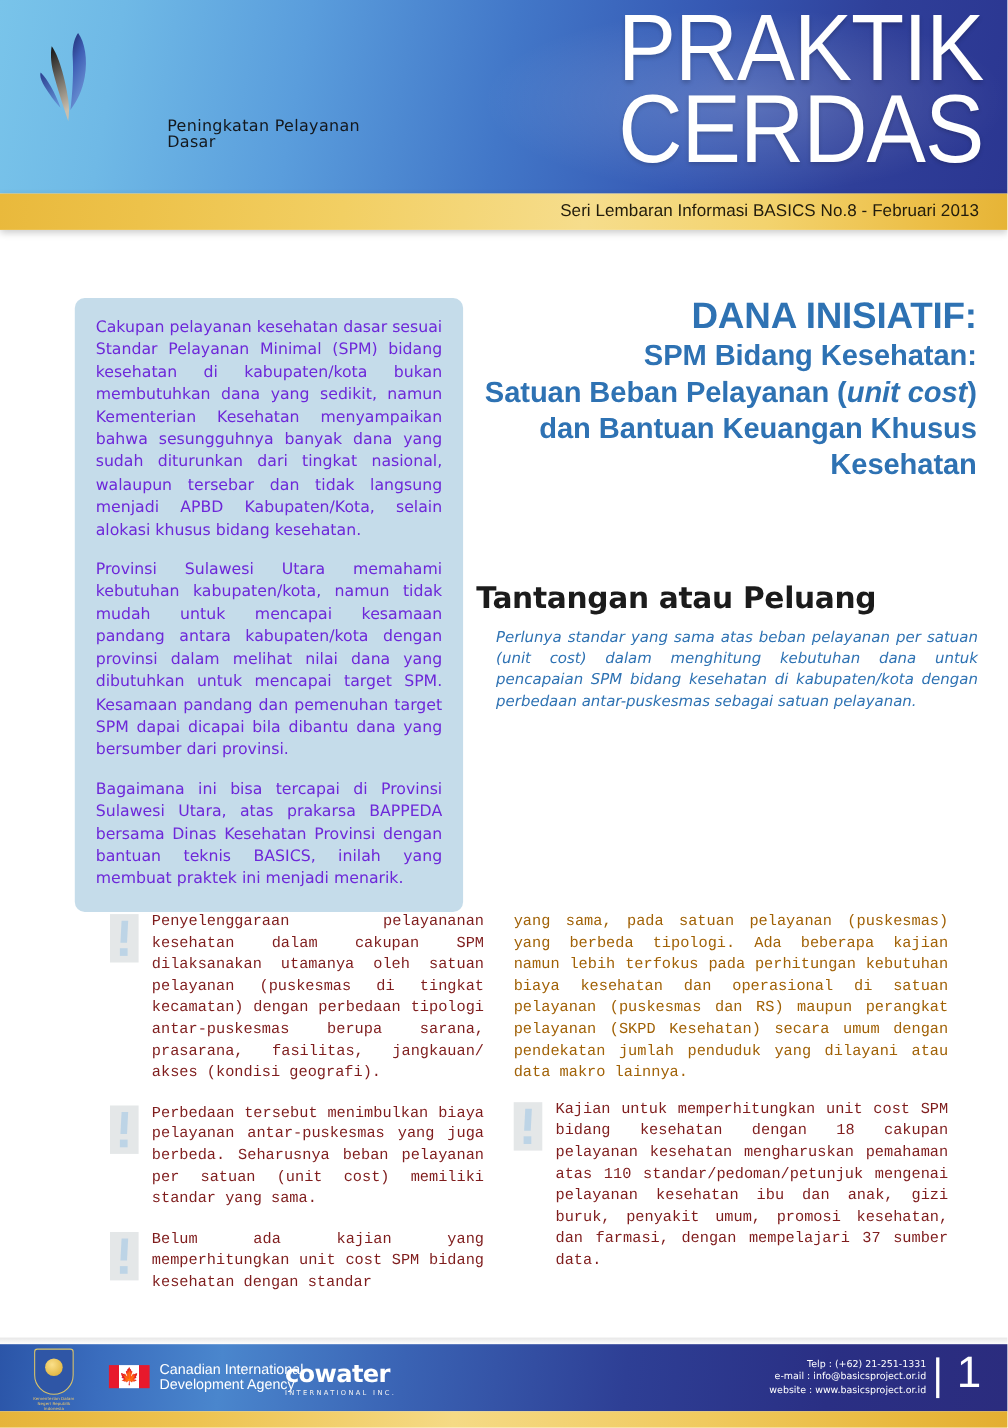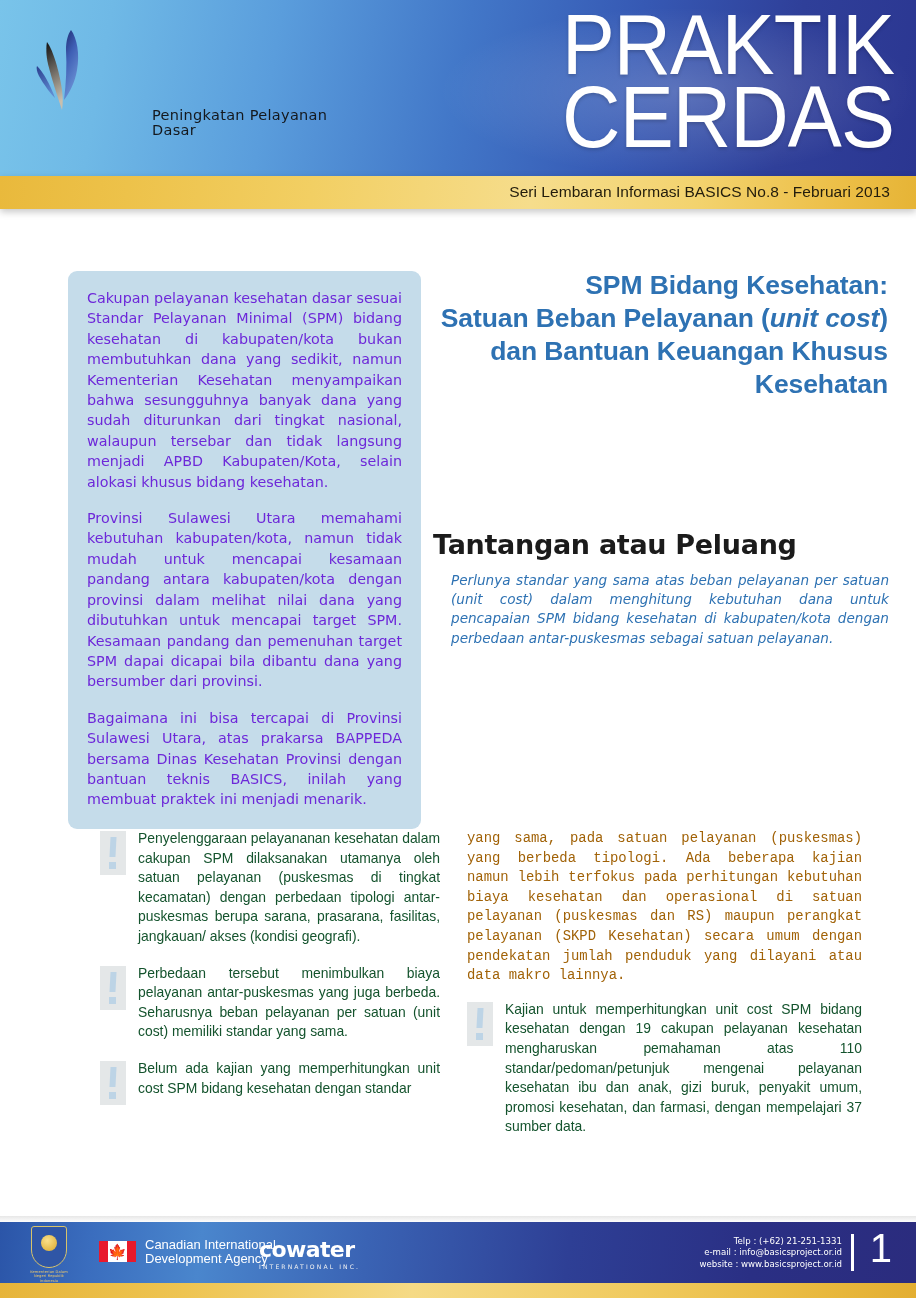--- a/index.html
+++ b/index.html
@@ -232,24 +232,24 @@
   .bullet-mark::after {
     content: "";
     position: absolute;
     left: 9px; top: 31px;
     width: 7px; height: 7px;
     background: #bdd4e6;
   }
   .bullet-text {
     margin: 0;
     padding-left: 38px;
-    font-family: Liberation Sans, sans-serif;
+    font-family: Liberation Mono, monospace;
     font-size: 13.9px;
     line-height: 19.6px;
-    color: #14532d;
+    color: #7f1d1d;
     text-align: justify;
     text-justify: inter-word;
   }
 
   
   .footer-shadowline {
     position: absolute;
     left: 0; top: 1216px;
     width: 916px; height: 6px;
     background: linear-gradient(#e7e7e7, #fdfdfd);
@@ -422,20 +422,21 @@
 
 <div class="content">
 
   <div class="intro-card">
     <p>Cakupan pelayanan kesehatan dasar sesuai Standar Pelayanan Minimal (SPM) bidang kesehatan di kabupaten/kota bukan membutuhkan dana yang sedikit, namun Kementerian Kesehatan menyampaikan bahwa sesungguhnya banyak dana yang sudah diturunkan dari tingkat nasional, walaupun tersebar dan tidak langsung menjadi APBD Kabupaten/Kota, selain alokasi khusus bidang kesehatan.</p>
     <p>Provinsi Sulawesi Utara memahami kebutuhan kabupaten/kota, namun tidak mudah untuk mencapai kesamaan pandang antara kabupaten/kota dengan provinsi dalam melihat nilai dana yang dibutuhkan untuk mencapai target SPM. Kesamaan pandang dan  pemenuhan target SPM dapai dicapai bila dibantu dana yang bersumber dari provinsi.</p>
     <p>Bagaimana ini bisa tercapai di Provinsi Sulawesi Utara, atas prakarsa BAPPEDA bersama Dinas Kesehatan Provinsi dengan bantuan teknis BASICS, inilah yang membuat praktek ini menjadi menarik.</p>
   </div>
 
   <div class="headline">
+    <span class="headline-main">DANA INISIATIF:</span>
     <span class="headline-sub">SPM Bidang Kesehatan:</span>
     <span class="headline-sub"><span>Satuan Beban Pelayanan (</span><em>unit cost</em><span>) dan Bantuan Keuangan Khusus Kesehatan</span></span>
   </div>
 
   <div class="section-title">Tantangan atau Peluang</div>
   <div class="section-lead">Perlunya standar yang sama atas beban pelayanan per satuan (unit cost) dalam menghitung kebutuhan dana untuk pencapaian SPM bidang kesehatan di kabupaten/kota dengan perbedaan antar-puskesmas sebagai satuan pelayanan.</div>
 
   <div class="col-left">
 
     <div class="bullet-item">
@@ -454,21 +455,21 @@
     </div>
 
   </div>
 
   <div class="col-right">
 
     <p class="body-para">yang sama, pada satuan pelayanan (puskesmas) yang berbeda tipologi. Ada beberapa kajian namun lebih terfokus pada perhitungan kebutuhan biaya kesehatan dan operasional di satuan pelayanan (puskesmas dan RS) maupun perangkat pelayanan (SKPD Kesehatan) secara umum dengan pendekatan jumlah penduduk yang dilayani atau data makro lainnya.</p>
 
     <div class="bullet-item">
       <span class="bullet-mark"></span>
-      <p class="bullet-text">Kajian untuk memperhitungkan unit cost SPM bidang kesehatan dengan 19 cakupan pelayanan kesehatan mengharuskan pemahaman atas 110 standar/pedoman/petunjuk mengenai pelayanan kesehatan ibu dan anak, gizi buruk, penyakit umum, promosi kesehatan, dan farmasi, dengan mempelajari 37 sumber data.</p>
+      <p class="bullet-text">Kajian untuk memperhitungkan unit cost SPM bidang kesehatan dengan 18 cakupan pelayanan kesehatan mengharuskan pemahaman atas 110 standar/pedoman/petunjuk mengenai pelayanan kesehatan ibu dan anak, gizi buruk, penyakit umum, promosi kesehatan, dan farmasi, dengan mempelajari 37 sumber data.</p>
     </div>
 
   </div>
 
 </div>
 
 <div class="footer-shadowline"></div>
 <div class="footer"></div>
 
 <div class="kemendagri">

